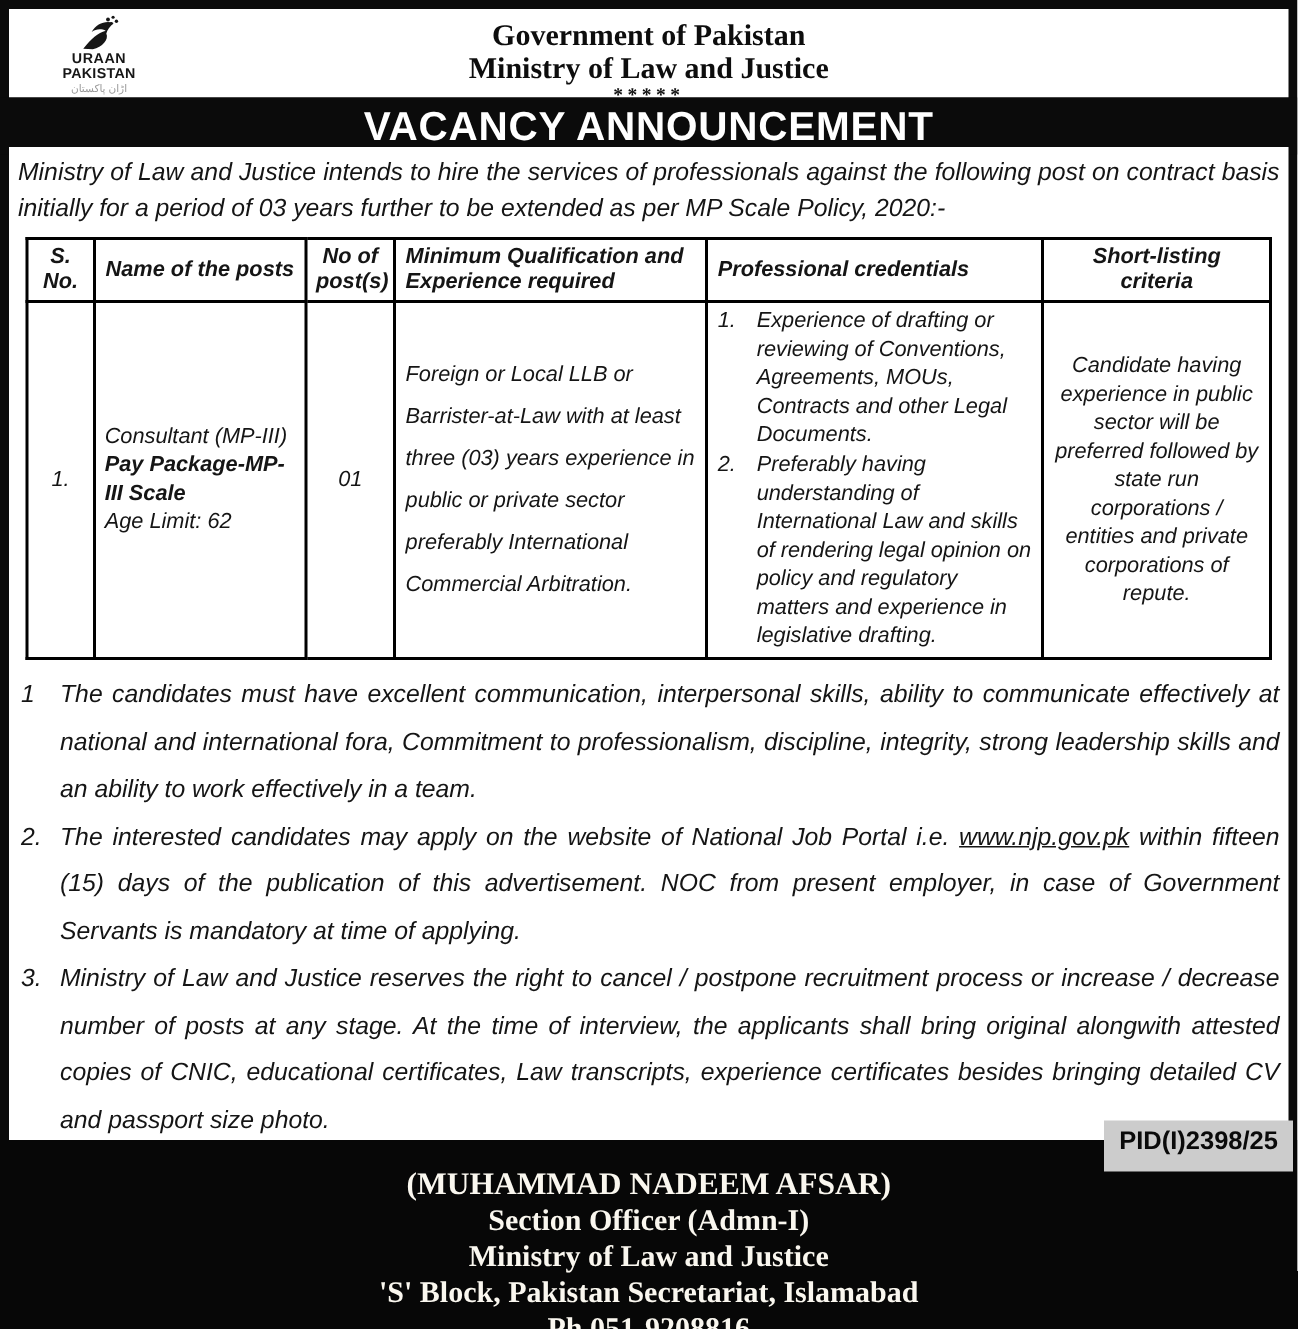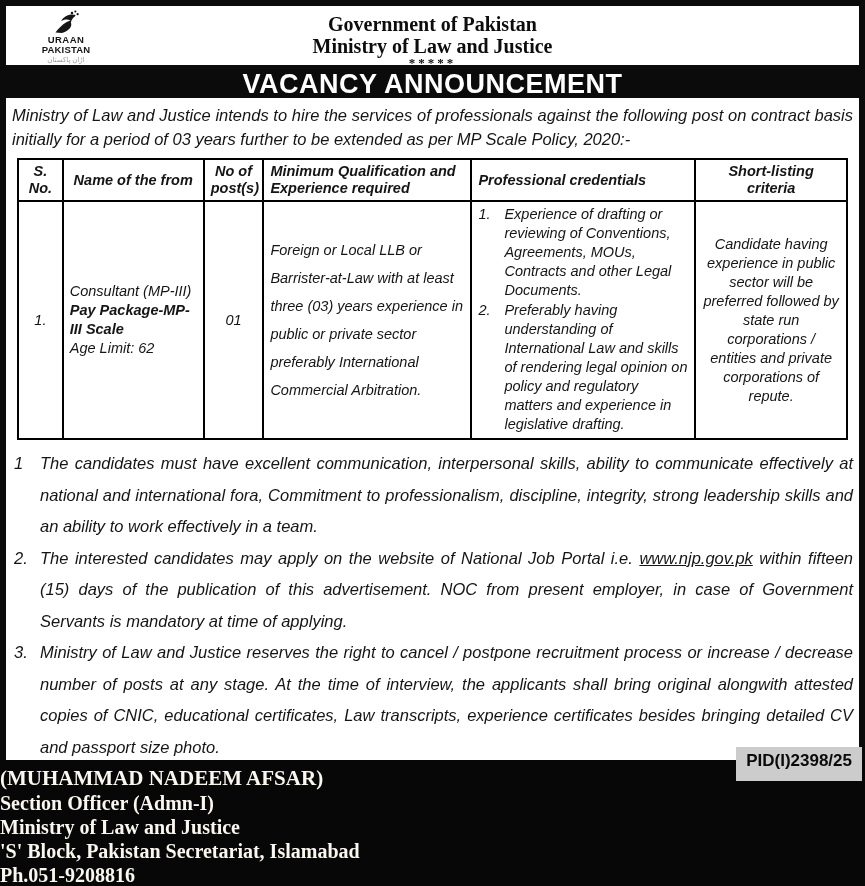--- a/index.html
+++ b/index.html
@@ -88,23 +88,23 @@
   
   .pid {
     position:absolute; right:3px; top:747px; z-index:3;
     background:#cccccc; color:#0a0a0a;
     font-weight:bold; font-size:17px; padding:4px 10px 10px 10px;
     border-radius:0;
   }
   
   .footer {
     position:absolute; left:0; right:0; bottom:0; height:126px;
-    background:#070707; 
-    font-family:"Liberation Serif", serif; font-weight:bold;
-    color:#faf7ef; padding-top:6px;
+    background:#070707; text-align:center;
+    font-family:"Liberation Serif", serif; font-weight:bold;
+    color:#faf7ef; padding-top:17px;
   }
   .footer .f1 { font-size:21px; line-height:25px; }
   .footer .f  { font-size:20px; line-height:24px; }
 </style>
 </head>
 <body>
 
 <div class="page">
 
   <div class="header">
@@ -140,21 +140,21 @@
         <col class="c-sno">
           <col class="c-name">
           <col class="c-no">
         <col class="c-qual">
           <col class="c-cred">
           <col class="c-crit">
       </colgroup>
       <thead>
         <tr>
           <th class="h-center">S. No.</th>
-          <th class="h-center">Name of the from</th>
+          <th class="h-center">Name of the posts</th>
           <th class="h-center">No of post(s)</th>
           <th class="h-left">Minimum Qualification and Experience required</th>
           <th class="h-left">Professional credentials</th>
           <th class="h-center">Short-listing criteria</th>
         </tr>
       </thead>
       <tbody>
         <tr class="row-main">
           <td class="center">1.</td>
           <td class="name-cell">

